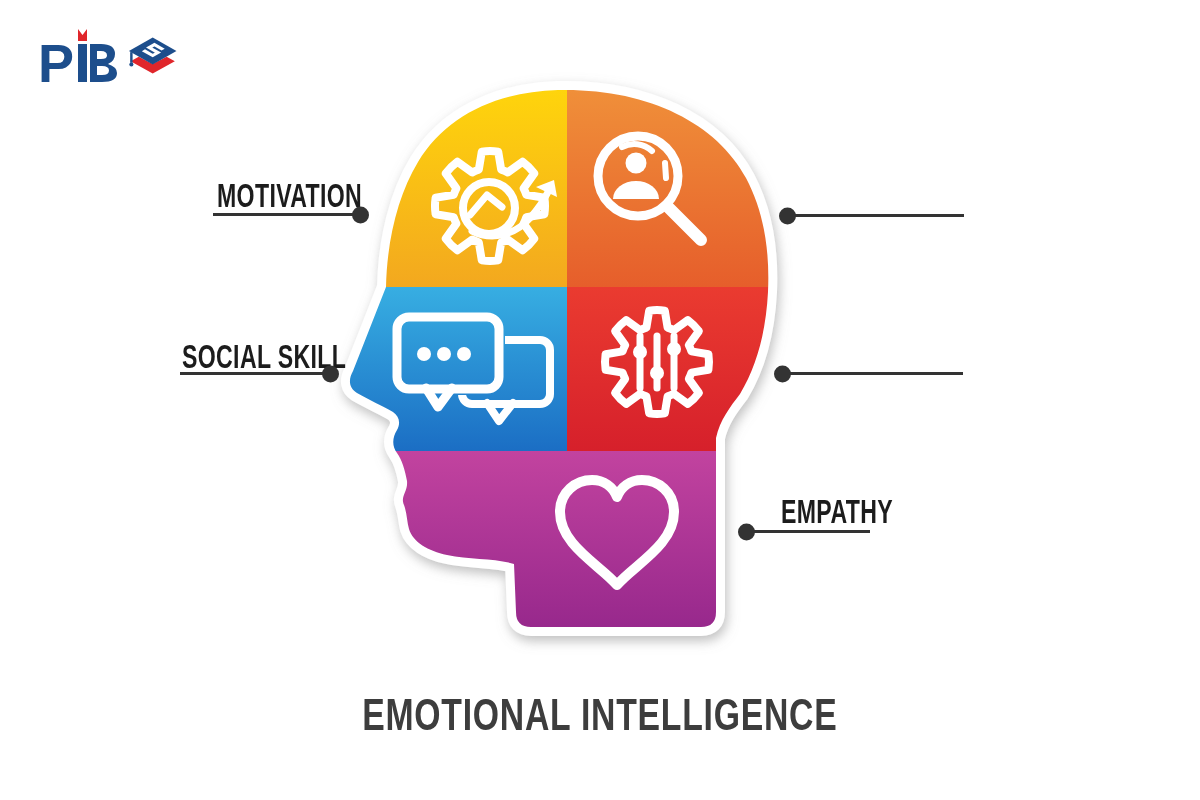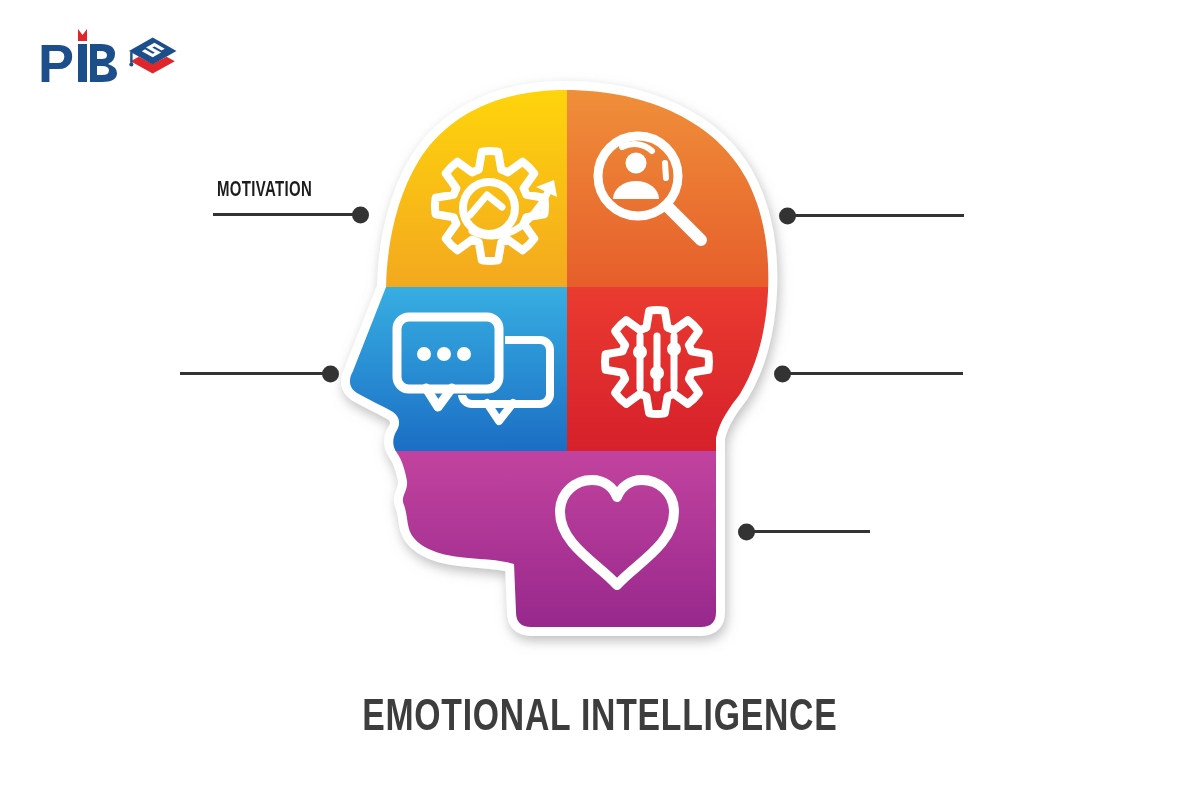--- a/index.html
+++ b/index.html
@@ -1,20 +1,20 @@
 <!DOCTYPE html>
 <html><head>
 <meta charset="utf-8">
 <style>
   html,body{margin:0;padding:0;background:#ffffff;}
   .page{position:relative;width:1200px;height:800px;background:#ffffff;overflow:hidden;
         font-family:"Liberation Sans", sans-serif;}
   .head-svg{position:absolute;left:0;top:0;width:1200px;height:800px;}
   .logo{position:absolute;left:38px;top:24px;}
-  .label{position:absolute;color:#1c1c1c;font-weight:700;font-size:22px;line-height:1;white-space:nowrap;}
+  .label{position:absolute;color:#1c1c1c;font-weight:700;font-size:34px;line-height:1;white-space:nowrap;}
   .label .txt{display:inline-block;transform:scaleX(.68);transform-origin:0 50%;letter-spacing:.5px;}
   .connector{position:absolute;height:3px;background:#333333;}
   .connector .dot{position:absolute;width:17px;height:17px;border-radius:50%;background:#333333;
                   top:50%;transform:translateY(-50%);}
   .connector .dot.right{right:-8px;}
   .connector .dot.left{left:-8px;}
   .title{position:absolute;left:0;right:1px;top:692px;text-align:center;font-size:45px;line-height:1;
          font-weight:700;color:#3d3d3d;}
   .title .txt{display:inline-block;transform:scaleX(.75);transform-origin:50% 50%;letter-spacing:1px;}
 </style>
@@ -166,32 +166,38 @@
     </g>
   </svg>
 
   <div class="label" style="left:217px;top:178px">
     <span class="txt">MOTIVATION</span>
   </div>
   <div class="connector" style="left:213px;top:213px;width:148px">
     <span class="dot right"></span>
   </div>
 
+  <div class="label" style="left:182px;top:339px">
+    <span class="txt">SOCIAL SKILL</span>
+  </div>
   <div class="connector" style="left:180px;top:372px;width:151px">
     <span class="dot right"></span>
   </div>
 
   <div class="connector" style="left:787px;top:214px;width:177px">
     <span class="dot left"></span>
   </div>
 
   <div class="connector" style="left:782px;top:372px;width:181px">
     <span class="dot left"></span>
   </div>
 
+  <div class="label" style="left:781px;top:494px">
+    <span class="txt">EMPATHY</span>
+  </div>
   <div class="connector" style="left:746px;top:530px;width:124px">
     <span class="dot left"></span>
   </div>
 
   <div class="title">
     <span class="txt">EMOTIONAL INTELLIGENCE</span>
   </div>
 
 </div>
 

